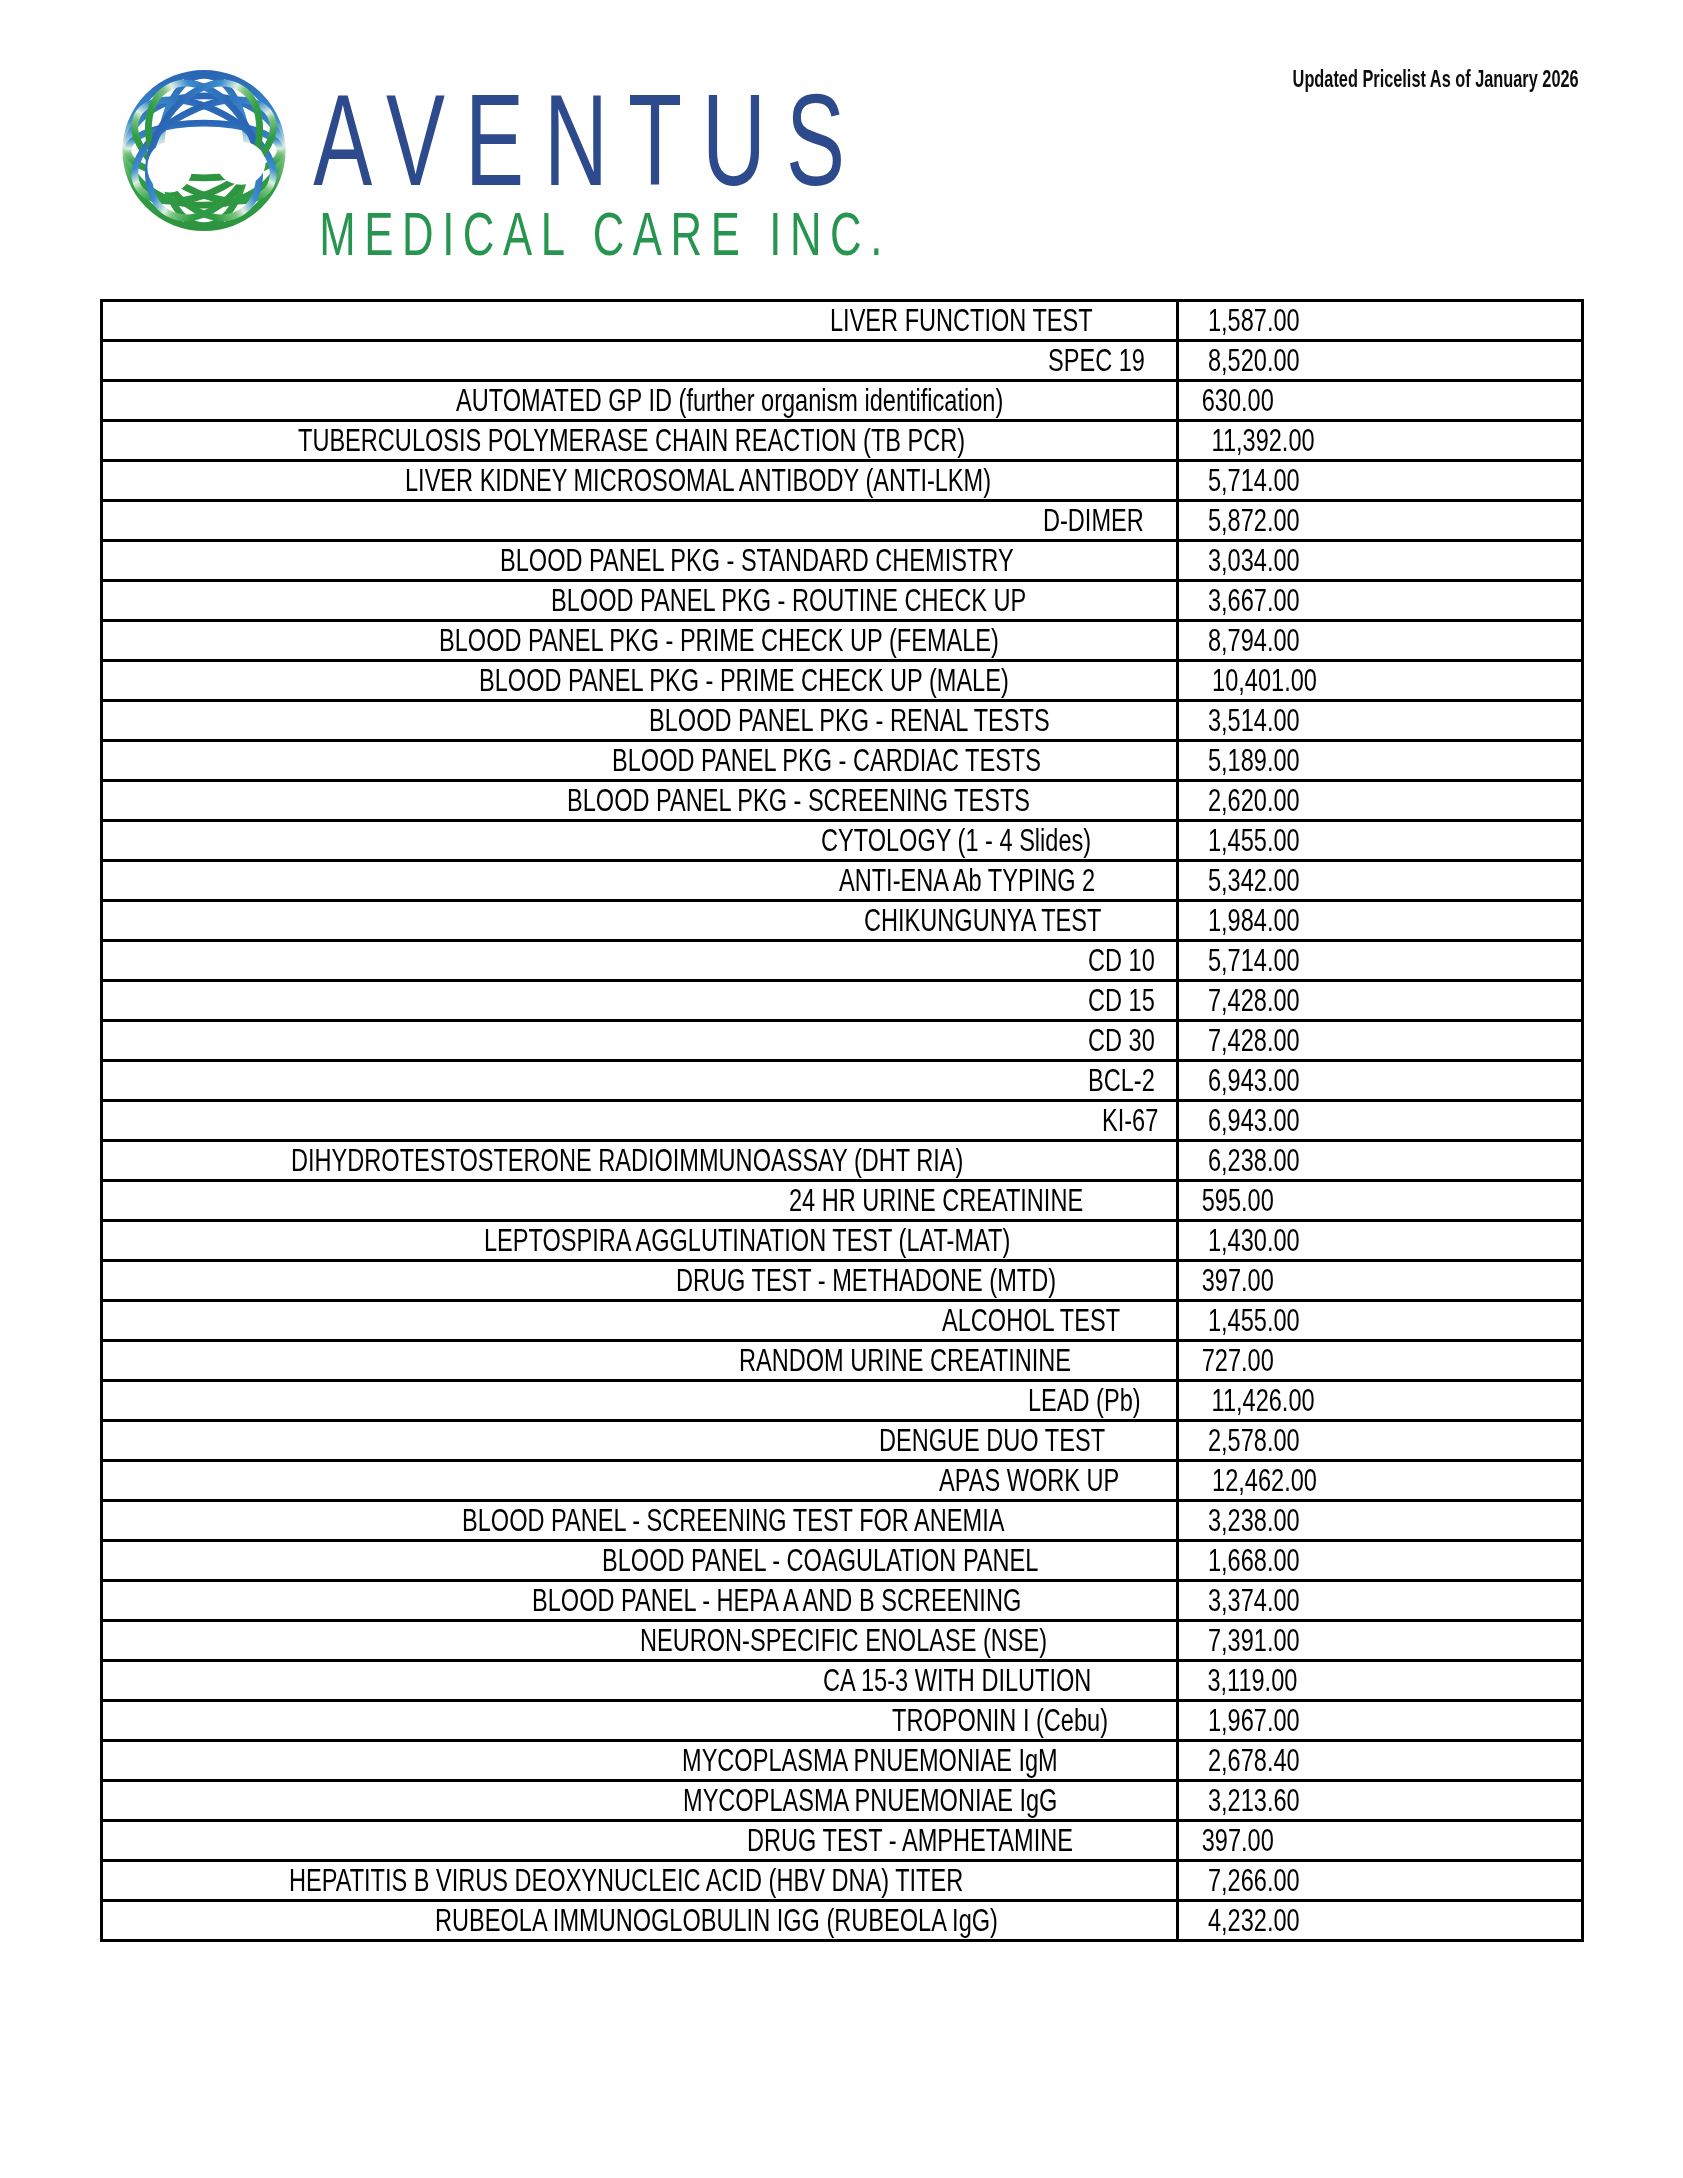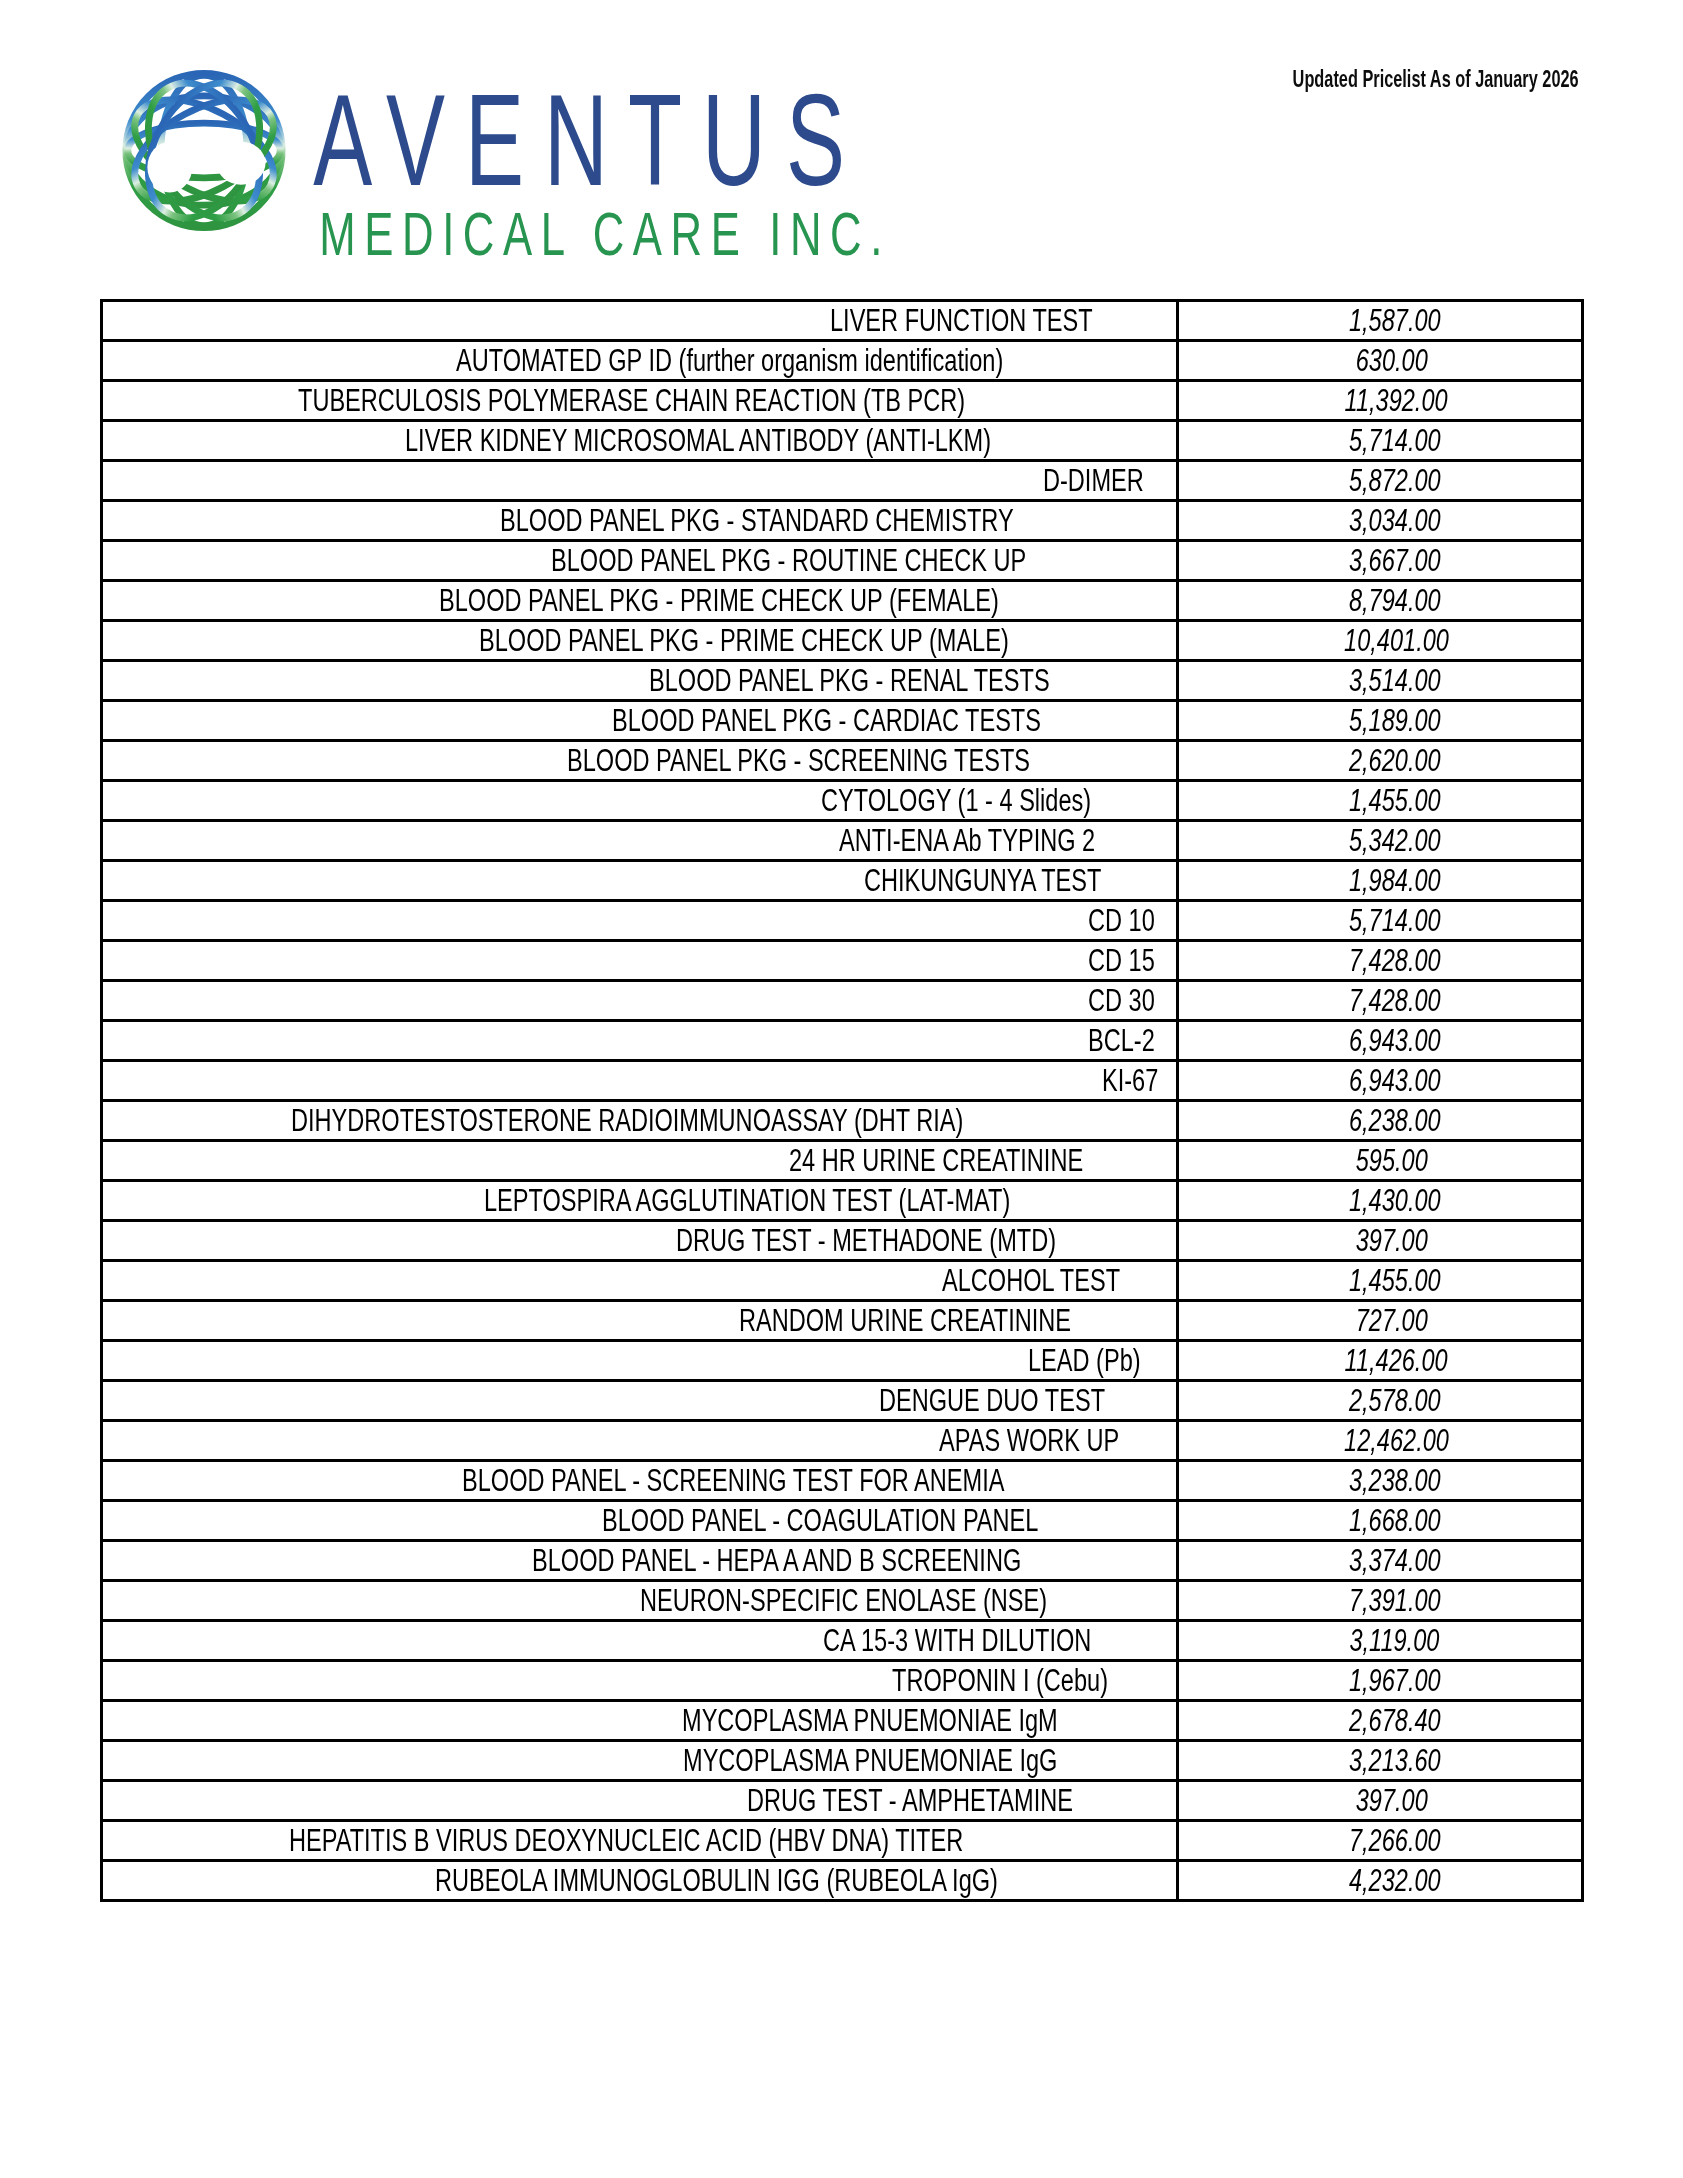--- a/index.html
+++ b/index.html
@@ -35,21 +35,21 @@
   table.pricelist td {
     border: 3px solid #000;
     height: 37px;
     padding: 0;
     font-size: 31px;
     vertical-align: middle;
     overflow: hidden;
     white-space: nowrap;
   }
   td.name  { padding-left: 6px;  text-align: right;  }
-  td.price { padding-right: 11px; text-align: center; font-style: italic; }
+  td.price { padding-right: 11px; text-align: left; }
   .sqz  { display: inline-block; transform: scaleX(0.76); transform-origin: 0 50%;   white-space: nowrap; }
   .sqzp { display: inline-block; transform: scaleX(0.76); transform-origin: 100% 50%; white-space: nowrap; }
 </style>
 </head>
 <body>
 
 <div>
 
   <svg class="globe" viewBox="0 0 170 166" aria-hidden="true">
     <defs>
@@ -97,20 +97,24 @@
     <colgroup>
         <col class="c-name">
         <col class="c-price">
       </colgroup>
     <tbody id="price-rows">
         <tr>
           <td class="name"><span class="sqz">LIVER FUNCTION TEST</span></td>
           <td class="price"><span class="sqzp">1,587.00</span></td>
         </tr>
         <tr>
+          <td class="name"><span class="sqz">SPEC 19</span></td>
+          <td class="price"><span class="sqzp">8,520.00</span></td>
+        </tr>
+        <tr>
           <td class="name"><span class="sqz">AUTOMATED GP ID (further organism identification)</span></td>
           <td class="price"><span class="sqzp">630.00</span></td>
         </tr>
         <tr>
           <td class="name"><span class="sqz">TUBERCULOSIS POLYMERASE CHAIN REACTION (TB PCR)</span></td>
           <td class="price"><span class="sqzp">11,392.00</span></td>
         </tr>
         <tr>
           <td class="name"><span class="sqz">LIVER KIDNEY MICROSOMAL ANTIBODY (ANTI-LKM)</span></td>
           <td class="price"><span class="sqzp">5,714.00</span></td>

